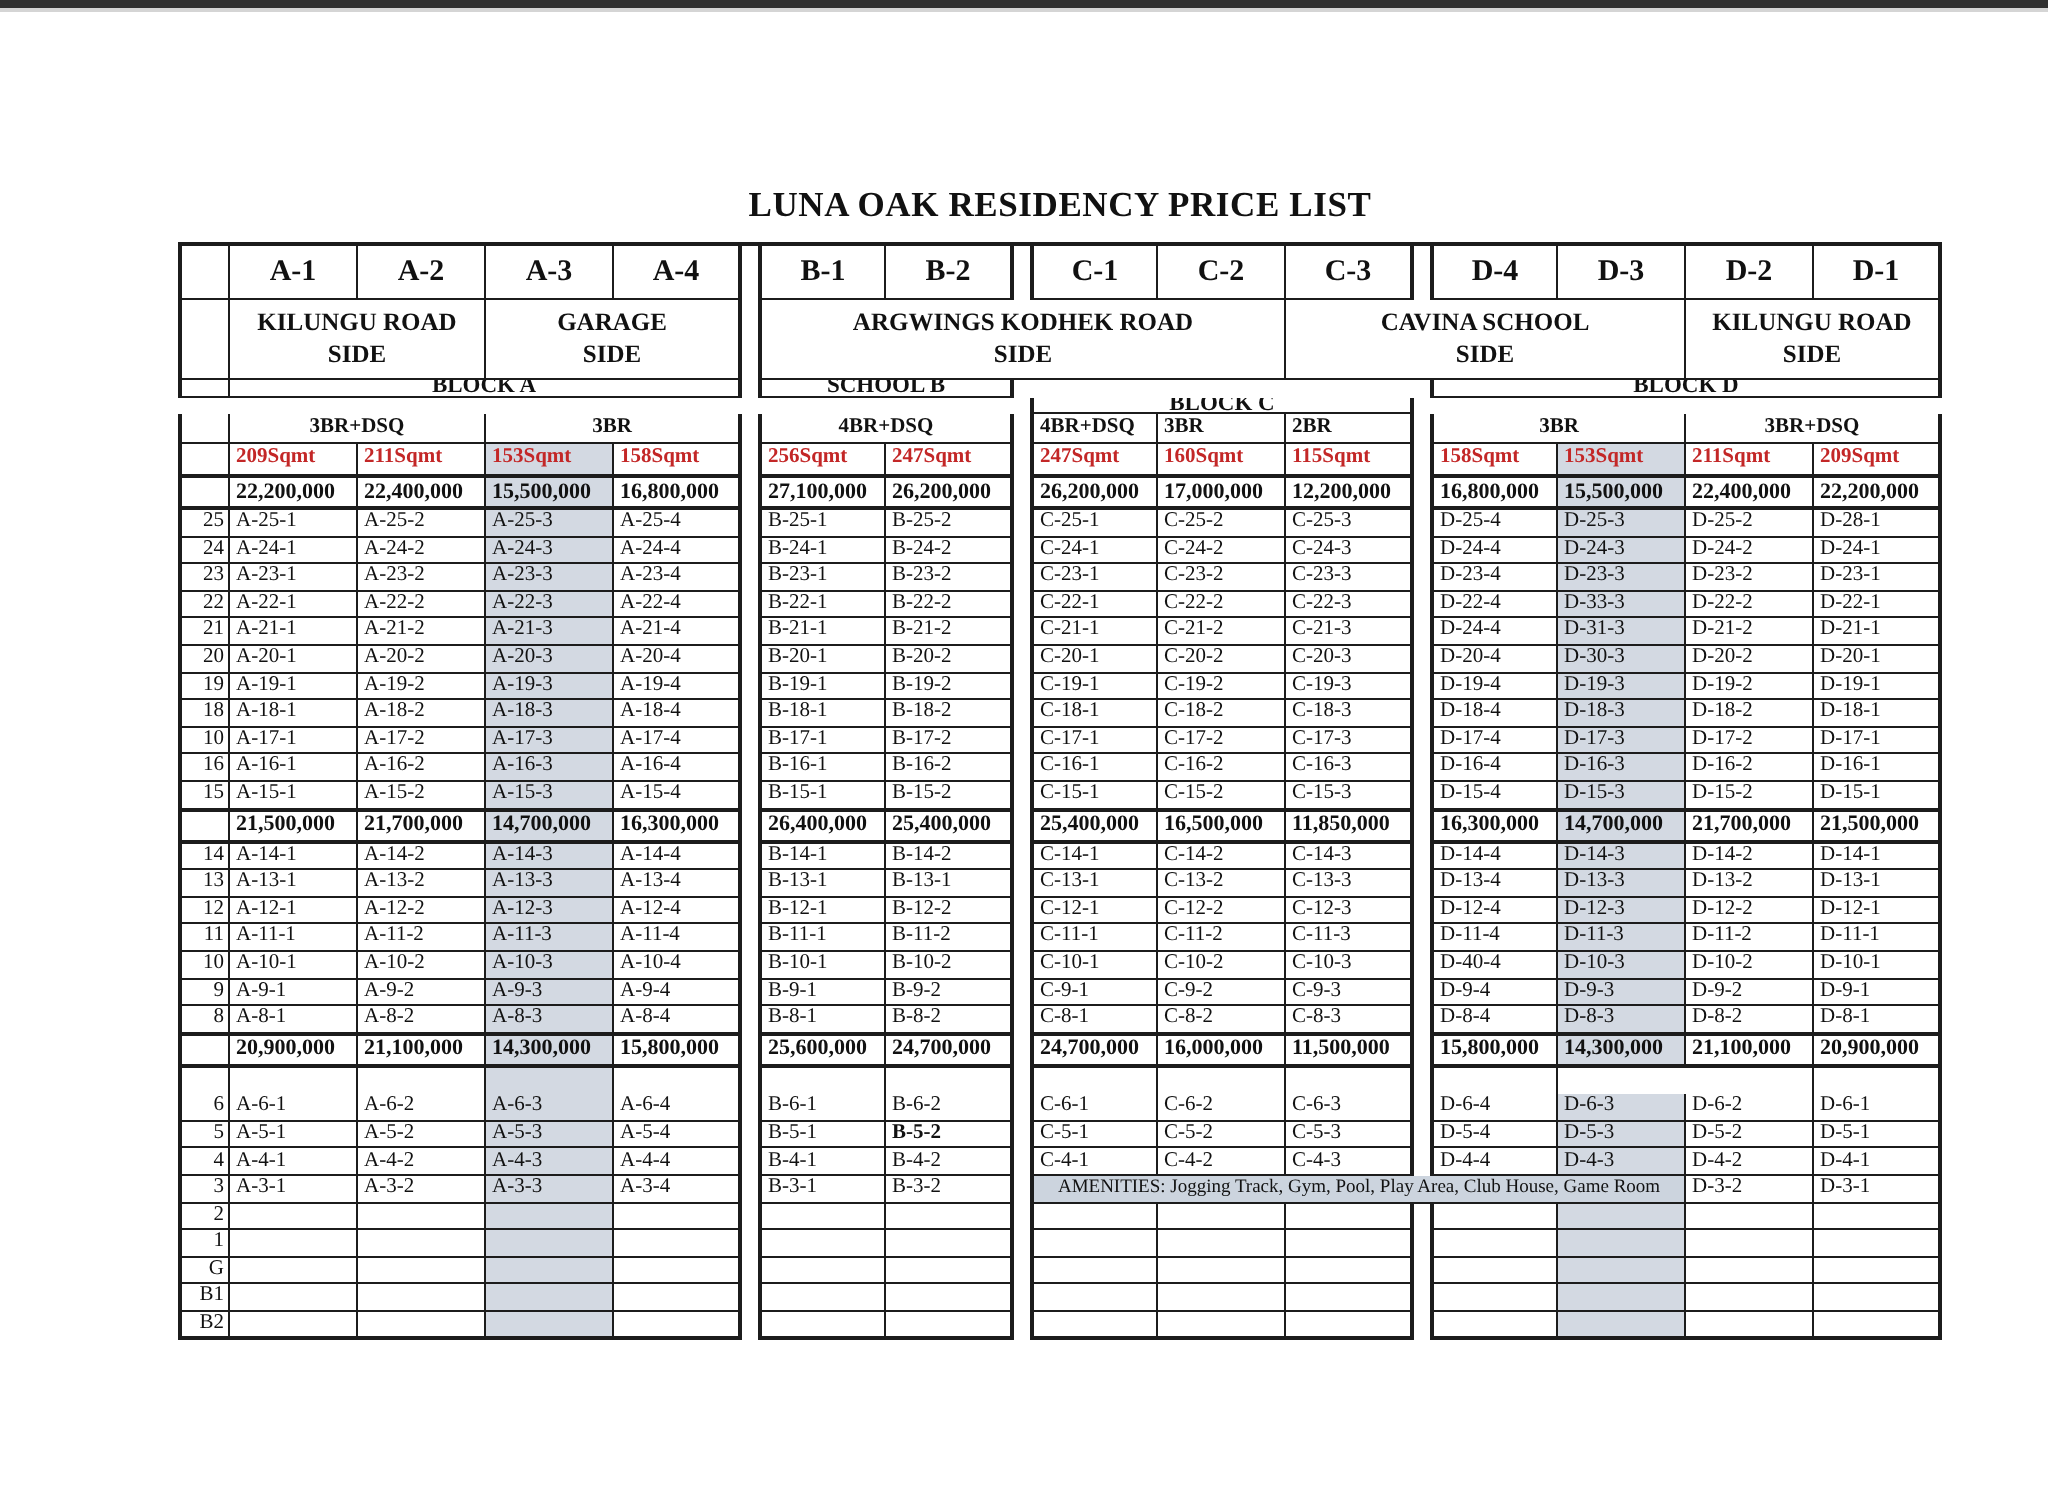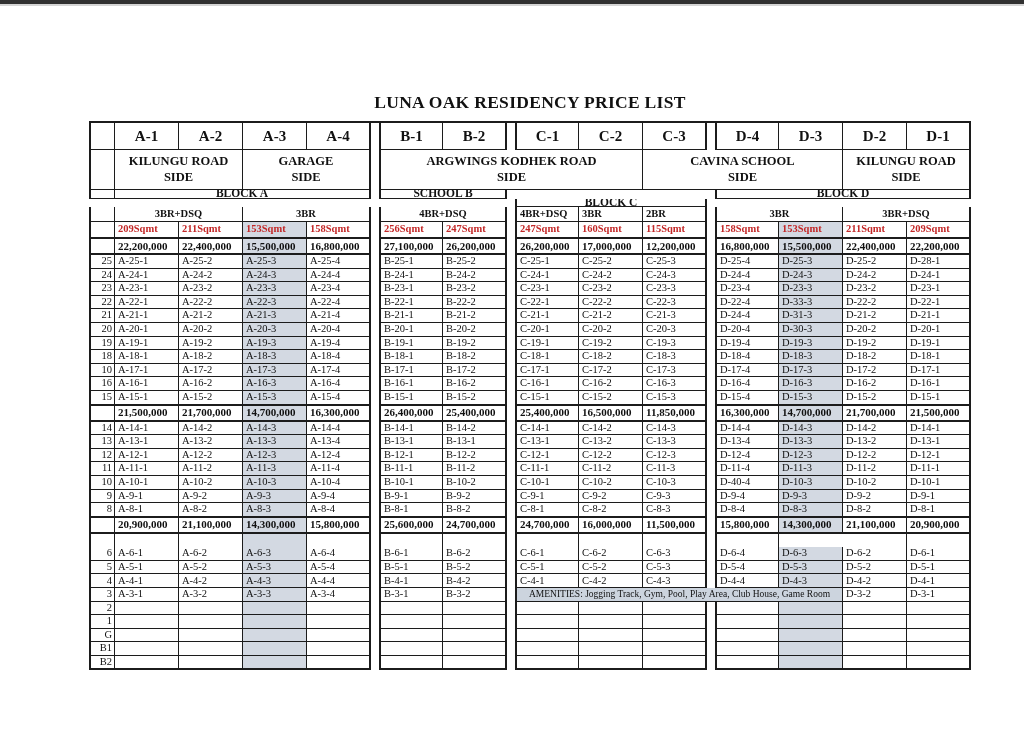--- a/index.html
+++ b/index.html
@@ -484,21 +484,21 @@
           <div class="c" style="grid-column: 16;">D-6-2</div>
           <div class="c ge" style="grid-column: 17;">D-6-1</div>
         </div>
         <div class="row r-data">
           <div class="c rn" style="grid-column: 1;">5</div>
           <div class="c" style="grid-column: 2;">A-5-1</div>
           <div class="c" style="grid-column: 3;">A-5-2</div>
           <div class="c shade" style="grid-column: 4;">A-5-3</div>
           <div class="c ge" style="grid-column: 5;">A-5-4</div>
           <div class="c gs" style="grid-column: 7;">B-5-1</div>
-          <div class="c ge" style="grid-column: 8;">B-5-2</div>
+          <div class="c ge" style="grid-column: 8; font-weight: bold;">B-5-2</div>
           <div class="c gs" style="grid-column: 10;">C-5-1</div>
           <div class="c" style="grid-column: 11;">C-5-2</div>
           <div class="c ge" style="grid-column: 12;">C-5-3</div>
           <div class="c gs" style="grid-column: 14;">D-5-4</div>
           <div class="c shade" style="grid-column: 15;">D-5-3</div>
           <div class="c" style="grid-column: 16;">D-5-2</div>
           <div class="c ge" style="grid-column: 17;">D-5-1</div>
         </div>
         <div class="row r-data">
           <div class="c rn" style="grid-column: 1;">4</div>

